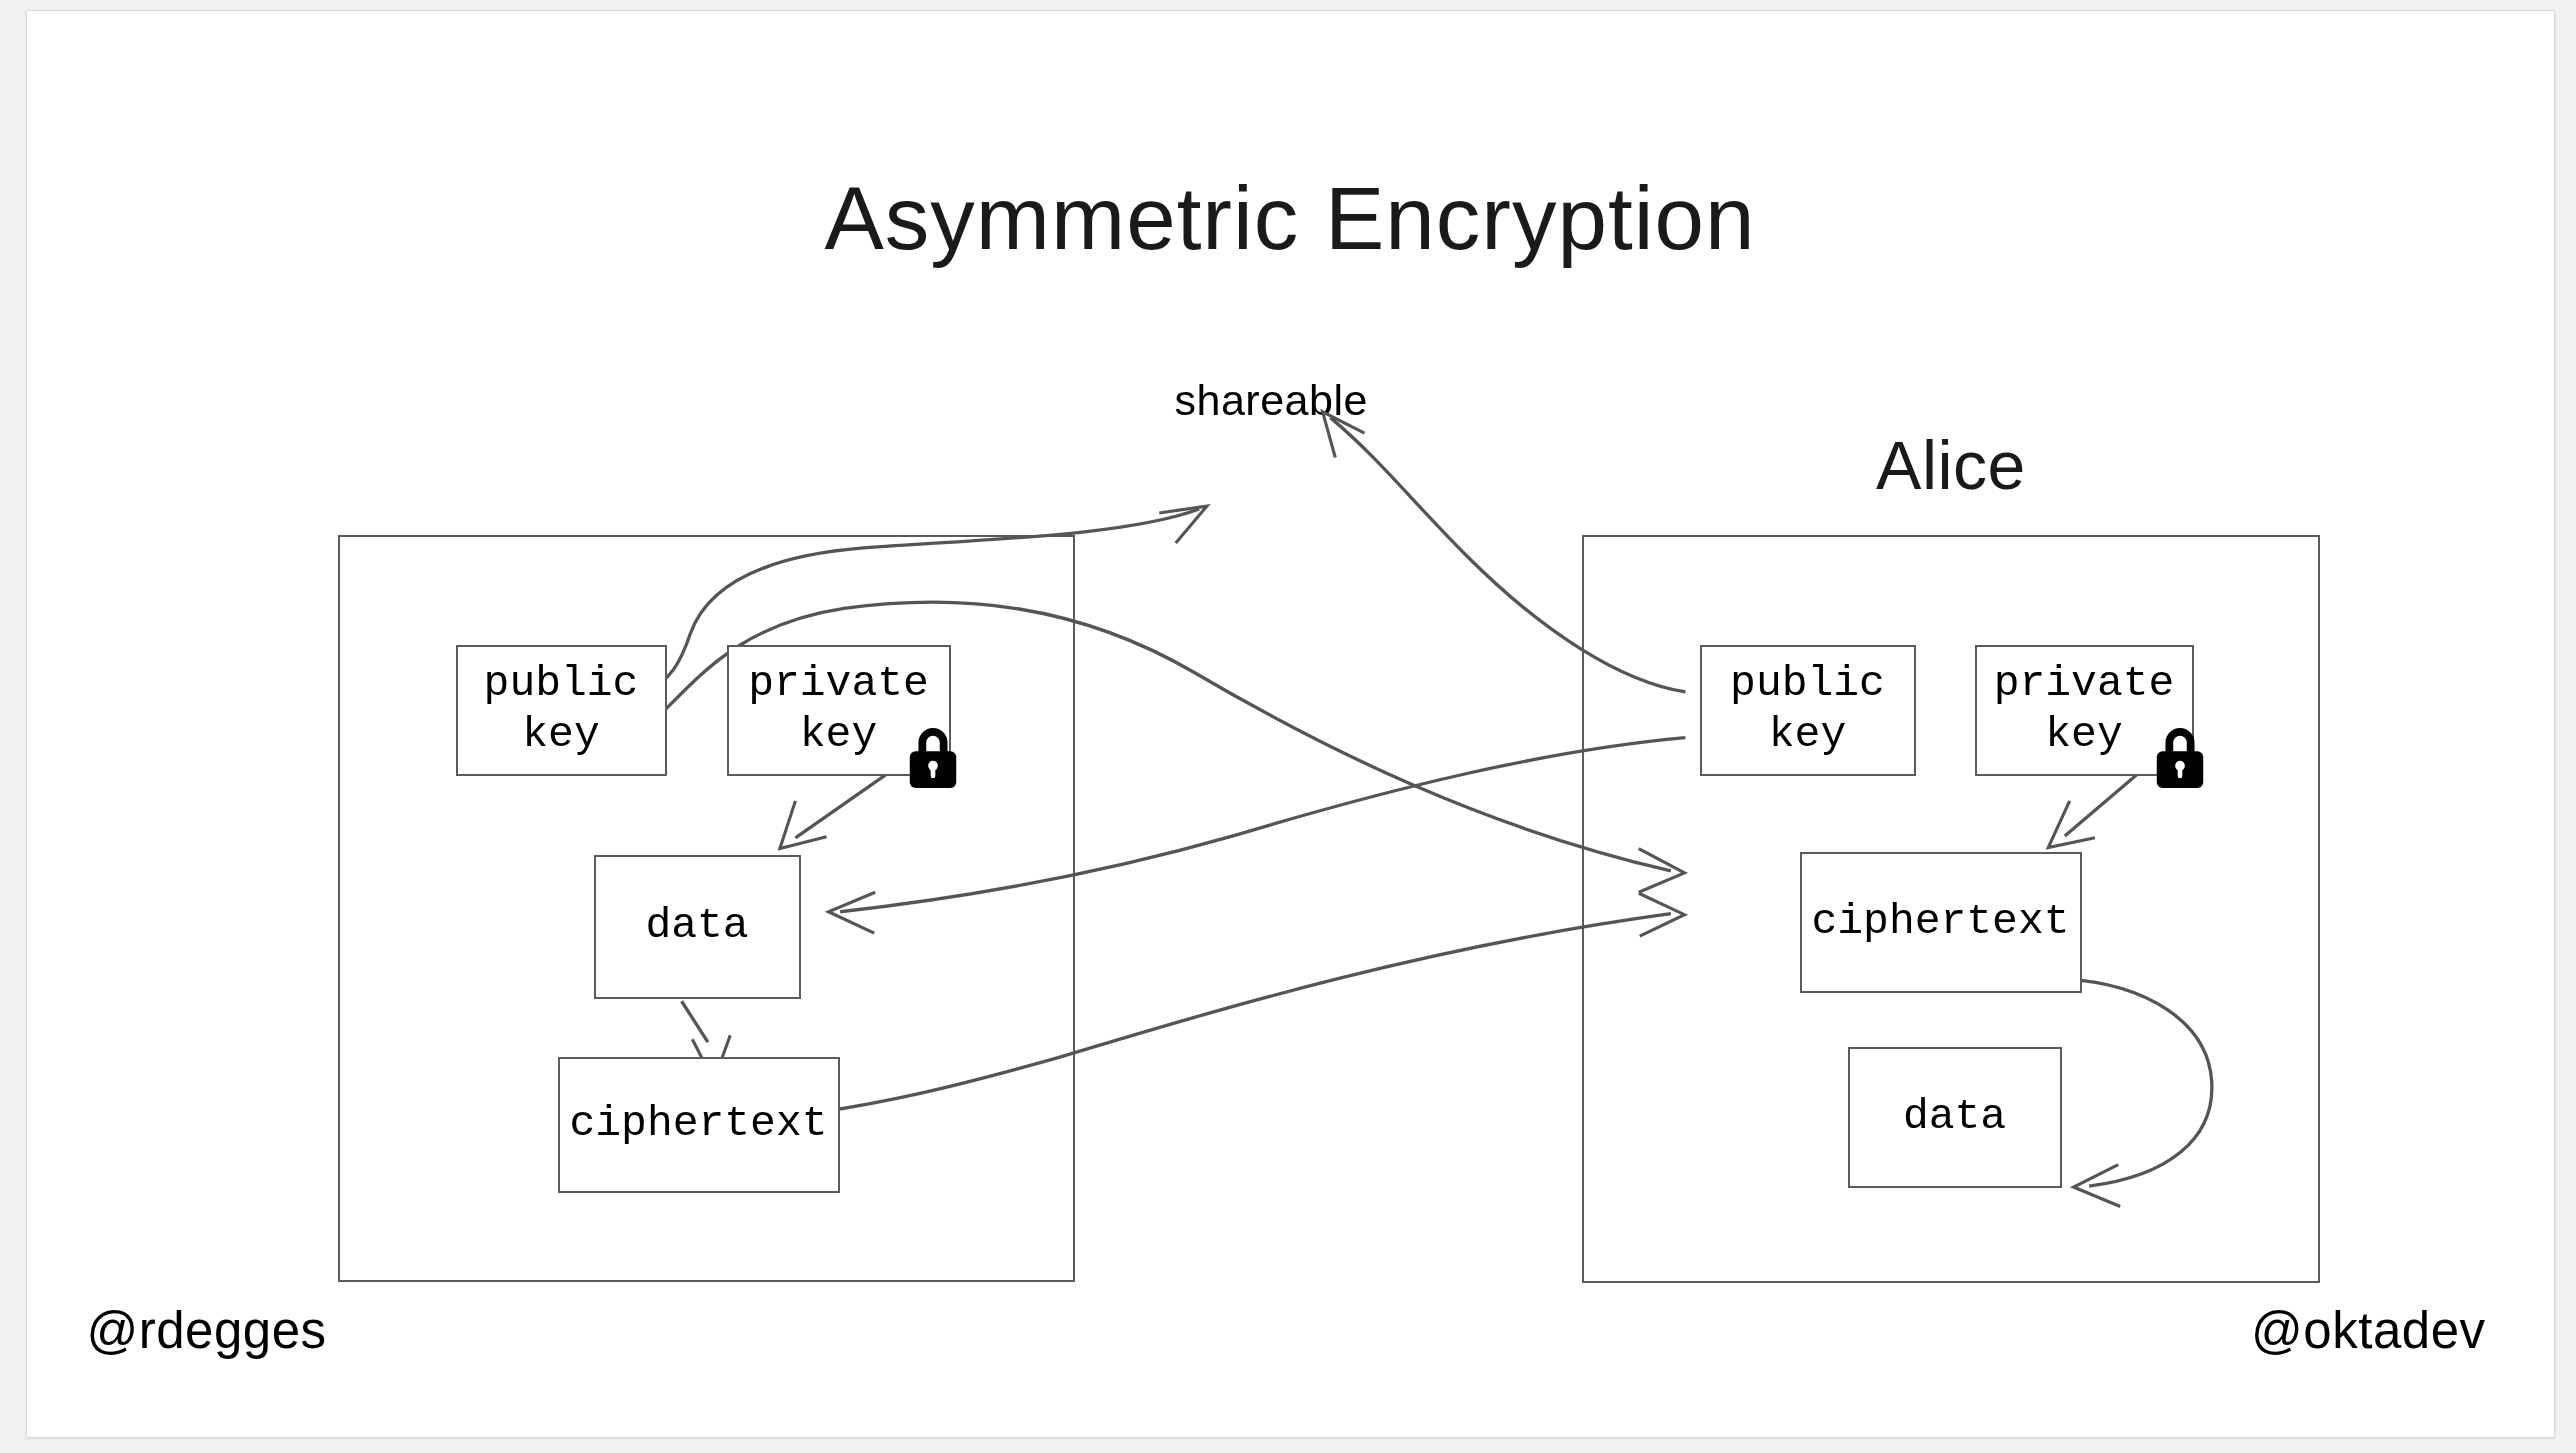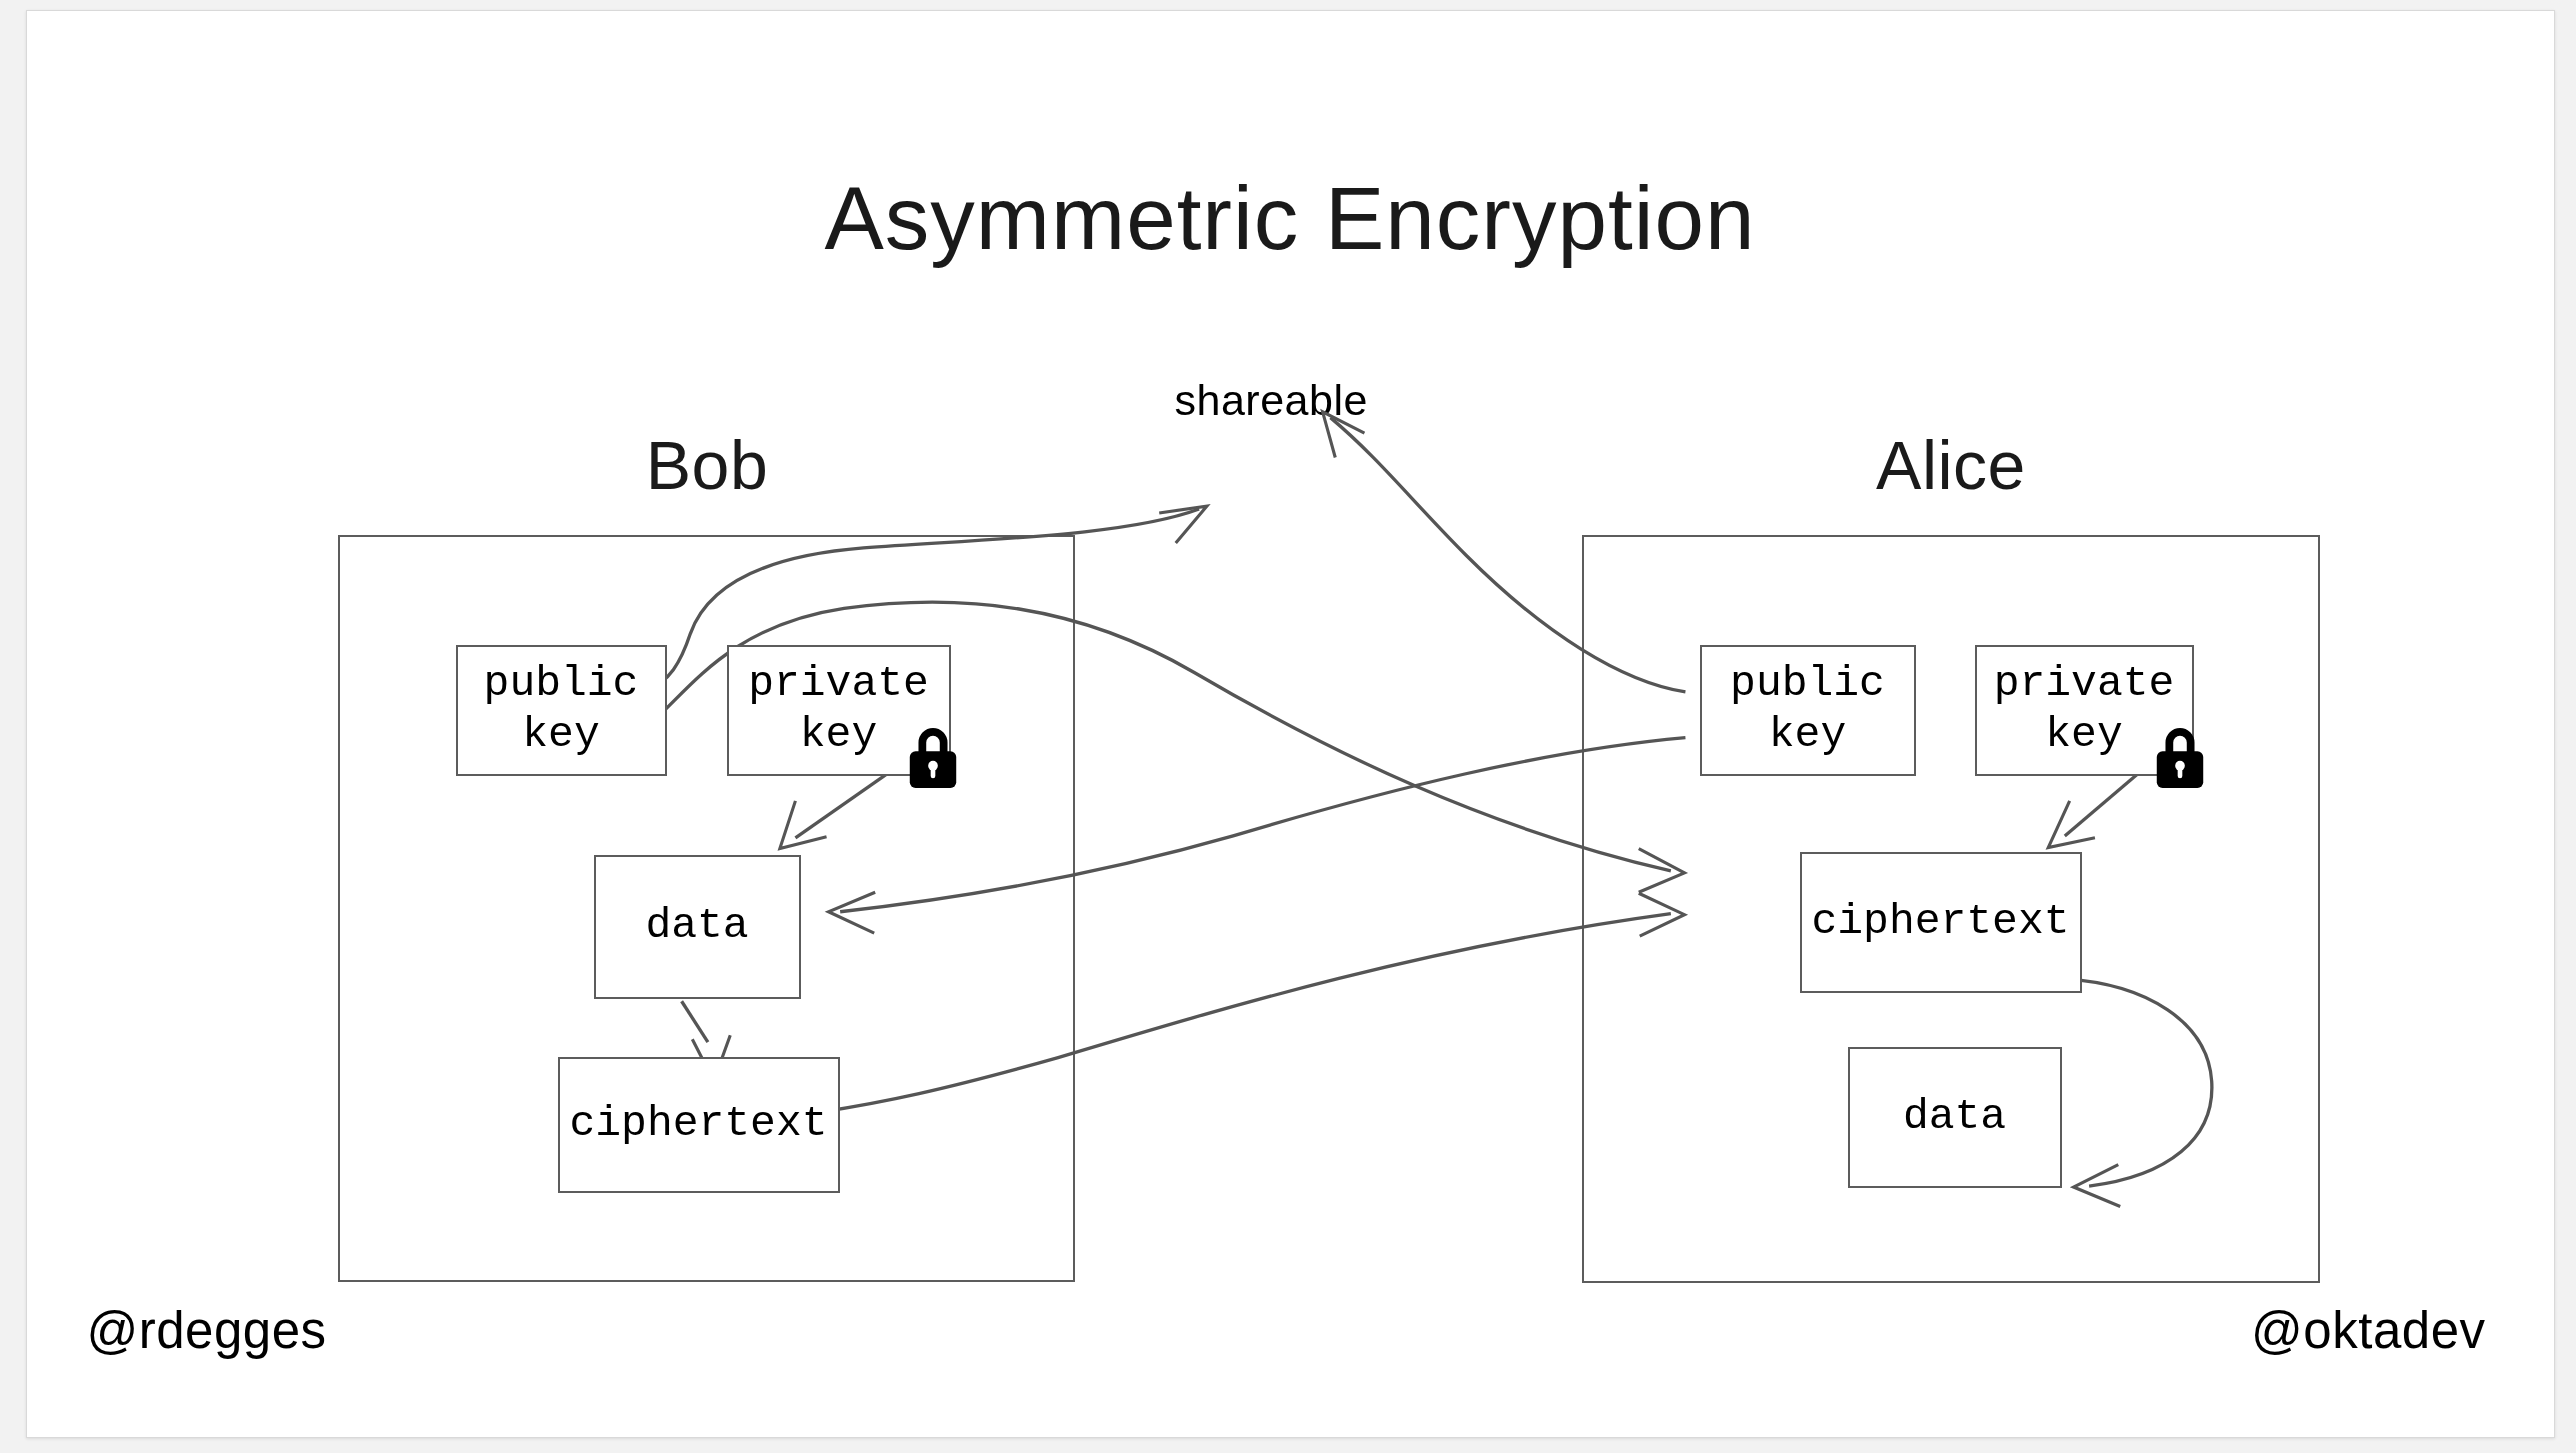--- a/index.html
+++ b/index.html
@@ -96,21 +96,20 @@
   #arrows path{fill:none;stroke:#555555;stroke-width:3.4;}
   #arrows .ahead{fill:none;stroke:#555555;stroke-width:3.2;stroke-linejoin:miter;}
 </style>
 </head>
 <body>
 
 <div id="slide">
 
   <div id="title" class="t">Asymmetric Encryption</div>
 
-  <div id="bob-name" class="t party-name">Bob</div>
   <div id="alice-name" class="t party-name">Alice</div>
 
   <div id="shareable-label" class="t">shareable</div>
 
   <div id="bob-box" class="party-box"></div>
   <div id="alice-box" class="party-box"></div>
 
   <svg id="arrows" viewBox="0 0 2600 1468">
 
     <g>

